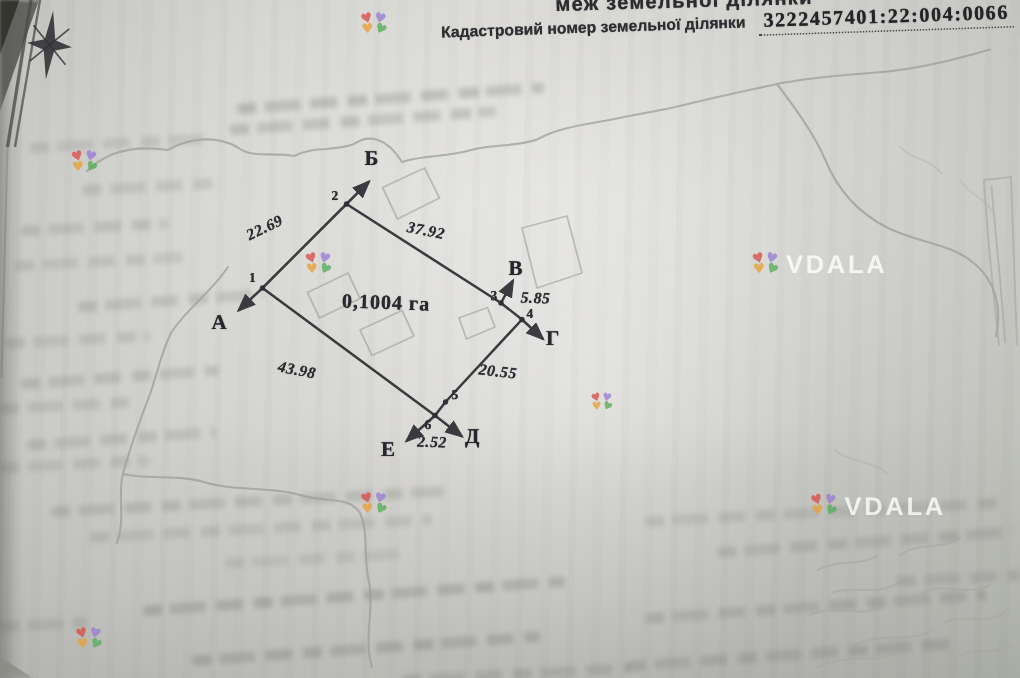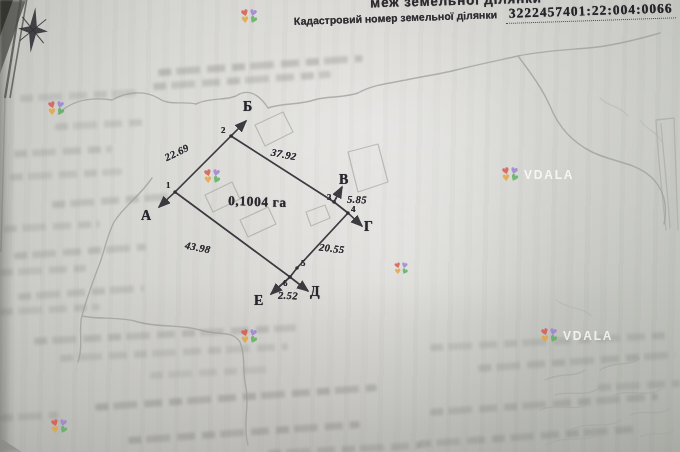--- a/index.html
+++ b/index.html
@@ -58,21 +58,21 @@
     text-shadow:0 0 .7px rgba(40,40,46,.9);}
   
   .wm{position:absolute;display:flex;align-items:center;gap:5px;}
   .wm-logo{position:relative;width:17px;height:16px;opacity:.8;}
   .wm-logo span{position:absolute;font-size:9px;line-height:9px;font-family:"DejaVu Sans",sans-serif;}
   .wm-logo .h1{left:0;top:0;color:#d9534a;transform:rotate(-18deg);}
   .wm-logo .h2{left:8px;top:0;color:#9b7fd4;transform:rotate(14deg);}
   .wm-logo .h3{left:0;top:7px;color:#e6a33c;transform:rotate(-4deg);}
   .wm-logo .h4{left:8px;top:7px;color:#58b05c;transform:rotate(28deg);}
   .wm-logo.small{transform:scale(.82);}
-  .wm-text{font-family:"Liberation Sans",sans-serif;font-weight:bold;font-size:12px;
+  .wm-text{font-family:"Liberation Sans",sans-serif;font-weight:bold;font-size:17px;
     letter-spacing:1.8px;color:rgba(255,255,255,.78);}
   
   .layer{position:absolute;left:0;top:0;}
 </style>
 </head>
 <body>
 
 <div class="paper"></div>
 <div class="streaks"></div>
 <div class="shade-bottom"></div>

